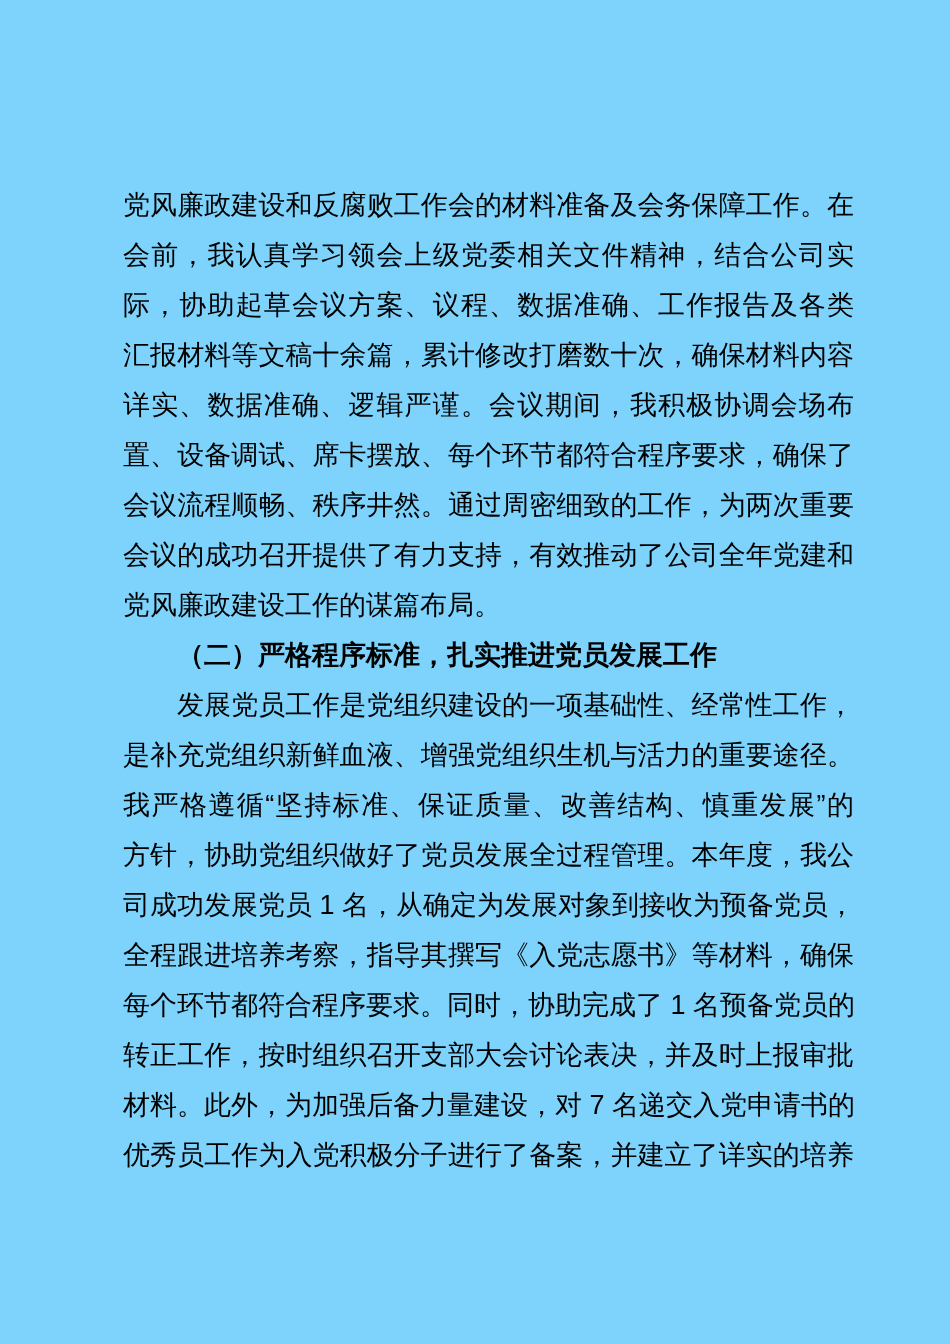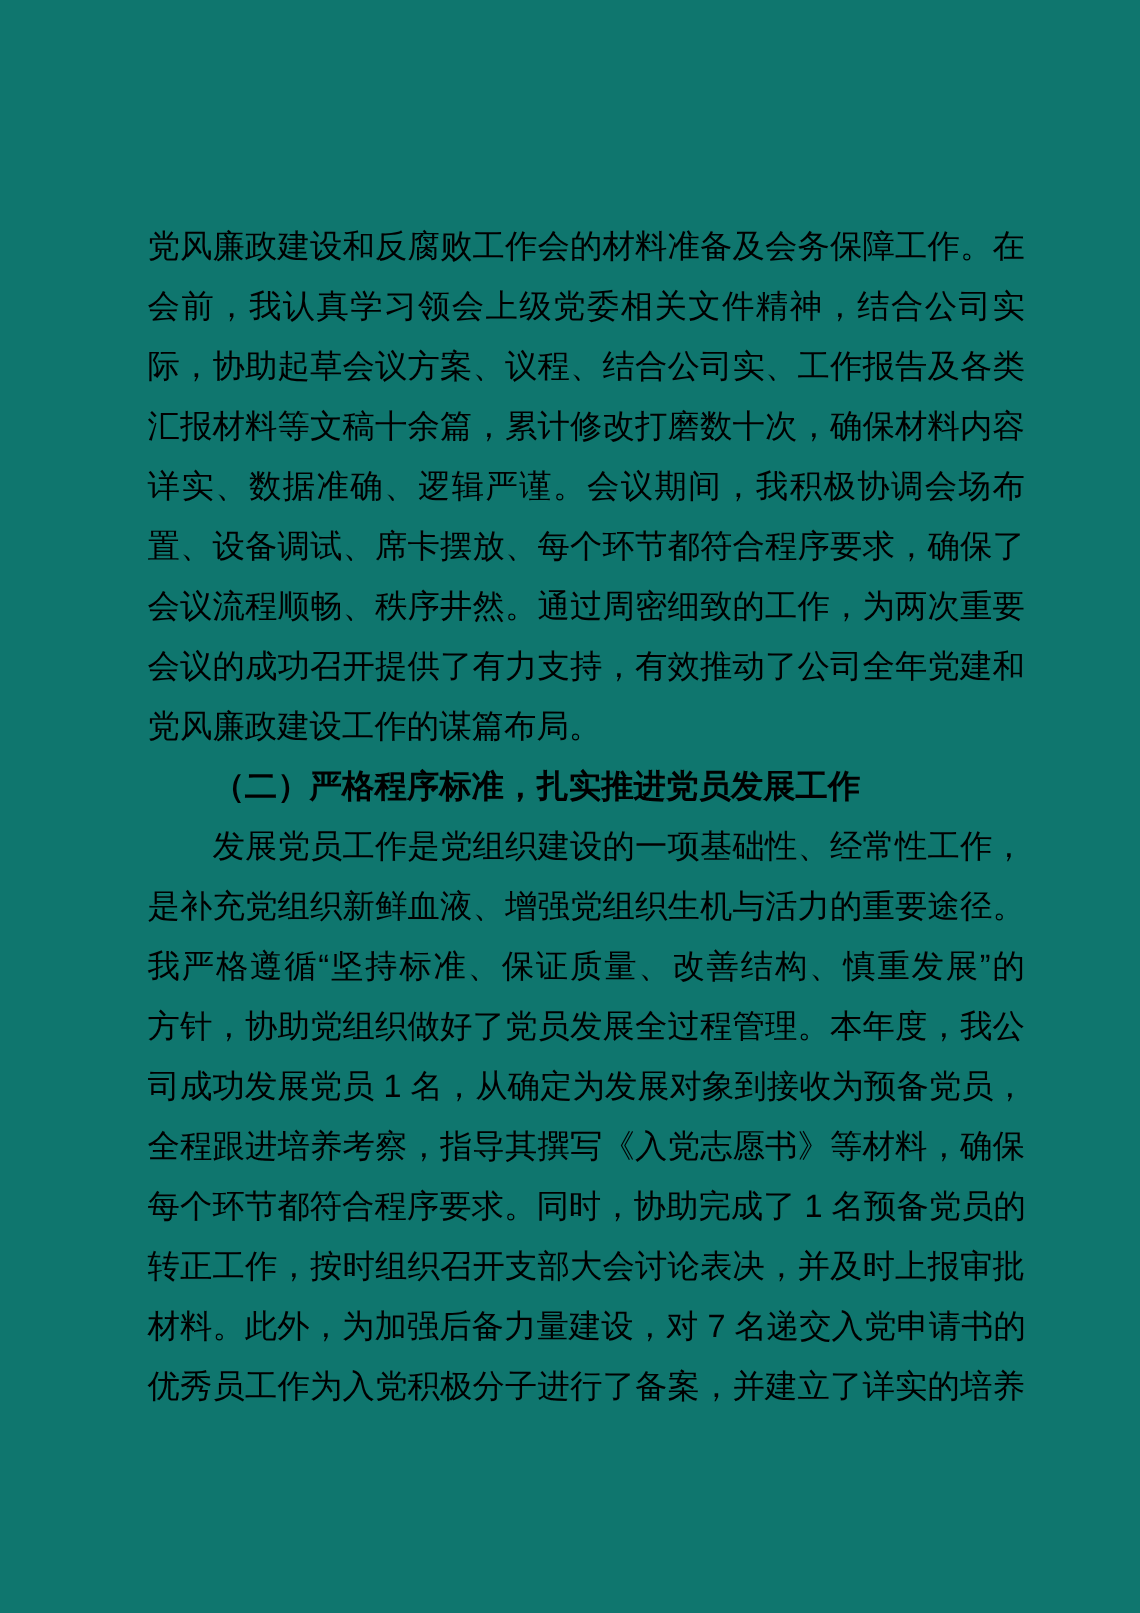--- a/index.html
+++ b/index.html
@@ -4,21 +4,21 @@
 <style>
   html, body {
     margin: 0;
     padding: 0;
     background: #ffffff;
   }
   .page {
     position: relative;
     width: 950px;
     height: 1344px;
-    background: #0f766e;
+    background: #7dd3fc;
     overflow: hidden;
   }
   .textblock {
     position: absolute;
     left: 123px;
     top: 180px;
     width: 731px;
     color: #000000;
     font-family: "Liberation Sans", sans-serif;
     font-size: 27px;
@@ -51,21 +51,21 @@
   }
 </style>
 </head>
 <body>
 
 <div class="page">
   <div class="textblock" id="doc-body" style="color: rgb(0, 0, 0);">
       <div>
         <div class="line">党风廉政建设和反腐败工作会的材料准备及会务保障工作。在</div>
         <div class="line">会前，我认真学习领会上级党委相关文件精神，结合公司实</div>
-        <div class="line">际，协助起草会议方案、议程、结合公司实、工作报告及各类</div>
+        <div class="line">际，协助起草会议方案、议程、数据准确、工作报告及各类</div>
         <div class="line">汇报材料等文稿十余篇，累计修改打磨数十次，确保材料内容</div>
         <div class="line">详实、数据准确、逻辑严谨。会议期间，我积极协调会场布</div>
         <div class="line">置、设备调试、席卡摆放、每个环节都符合程序要求，确保了</div>
         <div class="line">会议流程顺畅、秩序井然。通过周密细致的工作，为两次重要</div>
         <div class="line">会议的成功召开提供了有力支持，有效推动了公司全年党建和</div>
         <div class="line no-stretch">党风廉政建设工作的谋篇布局。</div>
       </div>
       <div class="heading">（二）严格程序标准，扎实推进党员发展工作</div>
       <div>
         <div class="line indent">发展党员工作是党组织建设的一项基础性、经常性工作，</div>

